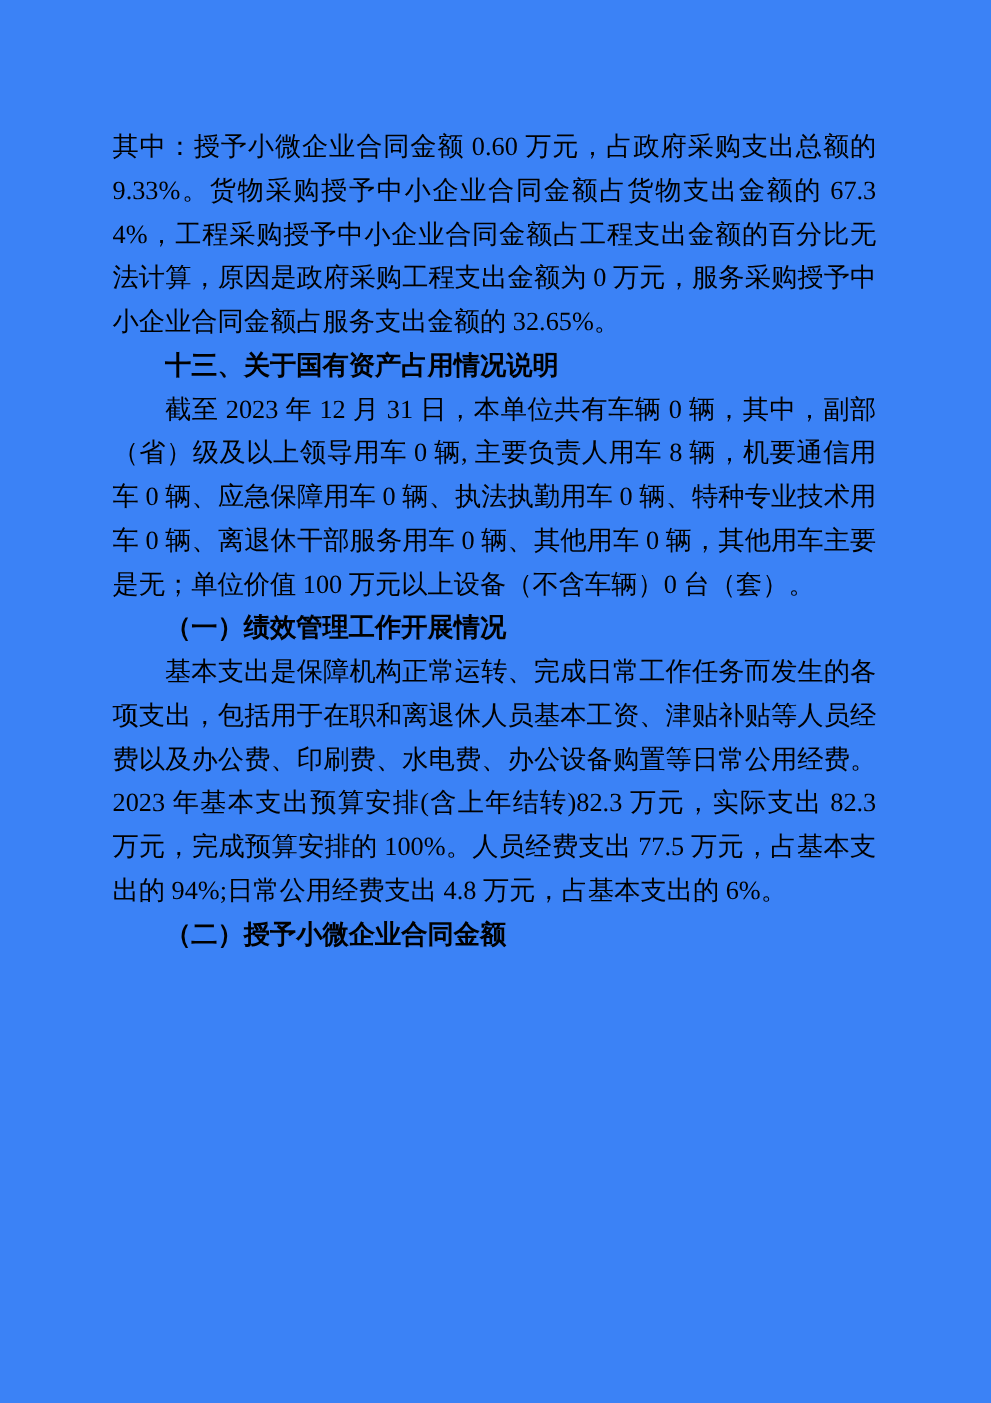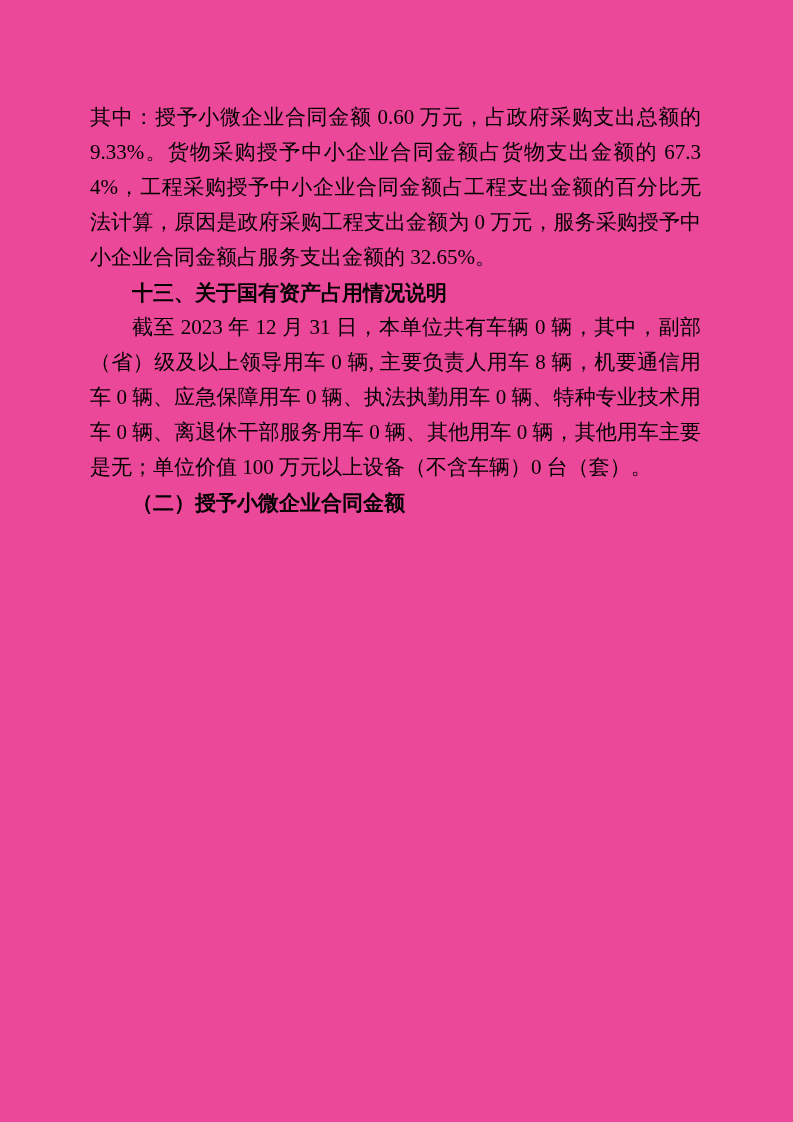--- a/index.html
+++ b/index.html
@@ -5,21 +5,21 @@
   html, body {
     margin: 0;
     padding: 0;
     background: #ffffff;
   }
   .page {
     position: relative;
     width: 793px;
     height: 1122px;
     margin: 0 auto;
-    background: #ec4899;
+    background: #3b82f6;
     box-sizing: border-box;
     padding: 100px 92px 0 90px;
     overflow: hidden;
   }
   .content {
     width: 100%;
   }
   .block {
     margin: 0;
     padding: 0;
@@ -44,15 +44,17 @@
   }
 </style>
 </head>
 <body>
 
 <div class="page">
   <div class="content" id="doc-content">
       <p class="block body-noindent">其中：授予小微企业合同金额 0.60 万元，占政府采购支出总额的 9.33%。货物采购授予中小企业合同金额占货物支出金额的 67.34%，工程采购授予中小企业合同金额占工程支出金额的百分比无法计算，原因是政府采购工程支出金额为 0 万元，服务采购授予中小企业合同金额占服务支出金额的 32.65%。</p>
       <p class="block heading">十三、关于国有资产占用情况说明</p>
       <p class="block body">截至 2023 年 12 月 31 日，本单位共有车辆 0 辆，其中，副部（省）级及以上领导用车 0 辆, 主要负责人用车 8 辆，机要通信用车 0 辆、应急保障用车 0 辆、执法执勤用车 0 辆、特种专业技术用车 0 辆、离退休干部服务用车 0 辆、其他用车 0 辆，其他用车主要是无；单位价值 100 万元以上设备（不含车辆）0 台（套）。</p>
+      <p class="block subheading">（一）绩效管理工作开展情况</p>
+      <p class="block body">基本支出是保障机构正常运转、完成日常工作任务而发生的各项支出，包括用于在职和离退休人员基本工资、津贴补贴等人员经费以及办公费、印刷费、水电费、办公设备购置等日常公用经费。2023 年基本支出预算安排(含上年结转)82.3 万元，实际支出 82.3 万元，完成预算安排的 100%。人员经费支出 77.5 万元，占基本支出的 94%;日常公用经费支出 4.8 万元，占基本支出的 6%。</p>
       <p class="block subheading">（二）授予小微企业合同金额</p>
     </div>
 </div>
 
 </body></html>

